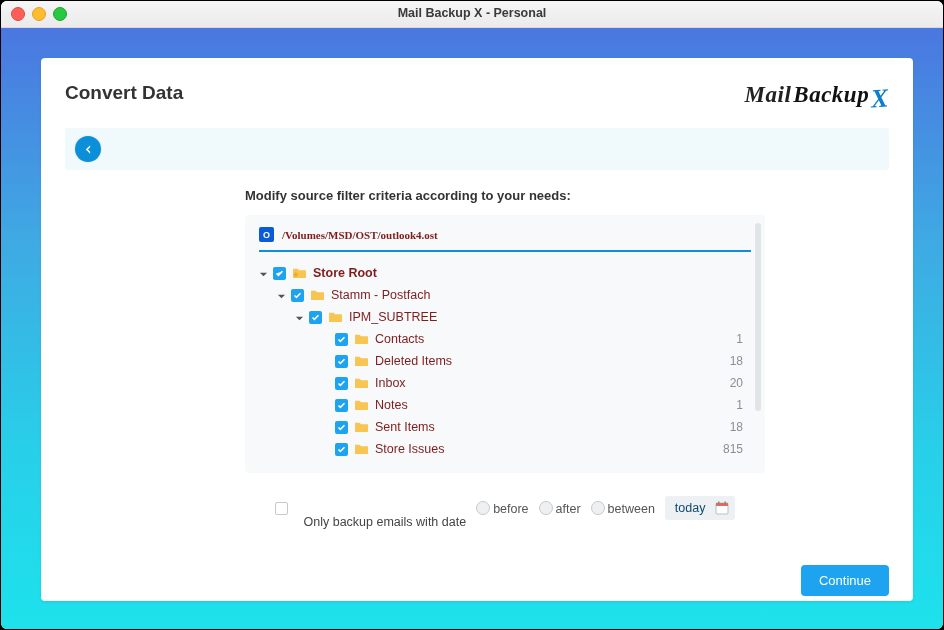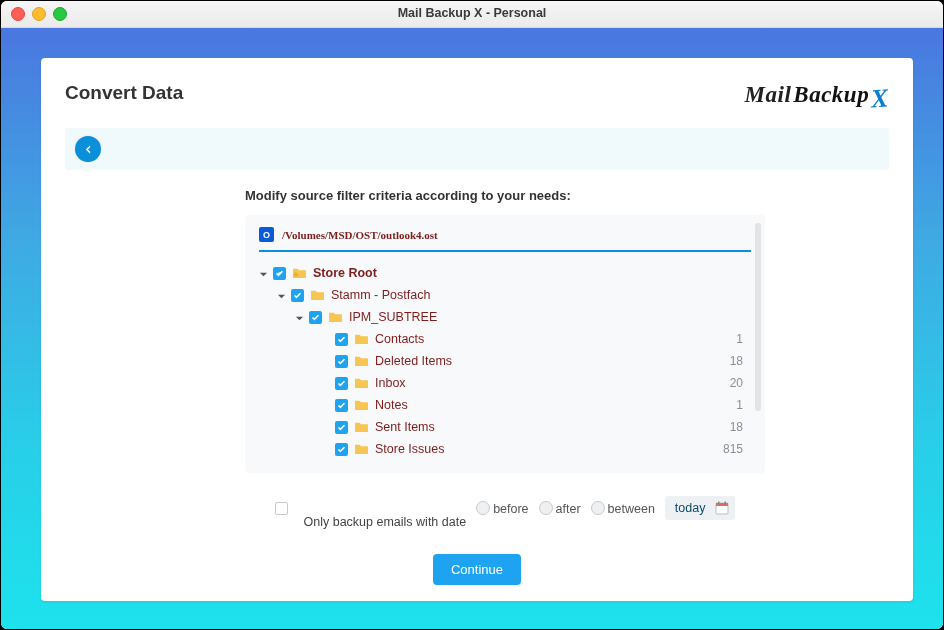--- a/index.html
+++ b/index.html
@@ -257,22 +257,22 @@
   }
   .date-box .cal-icon {
     position: absolute;
     right: 6px; top: 50%;
     transform: translateY(-50%);
     width: 14px; height: 14px;
   }
   .date-box .cal-icon svg { width:14px; height:14px;}
 
   .continue-wrap {
-    margin-top: 25px;
-    text-align: center;
+    margin-top: 36px;
+    text-align: right;
   }
   .continue-btn {
     display:inline-block;
     background: #1ea3f0;
     color: #fff;
     font-size: 13px;
     font-weight: 500;
     padding: 8px 18px;
     border-radius: 4px;
   }

